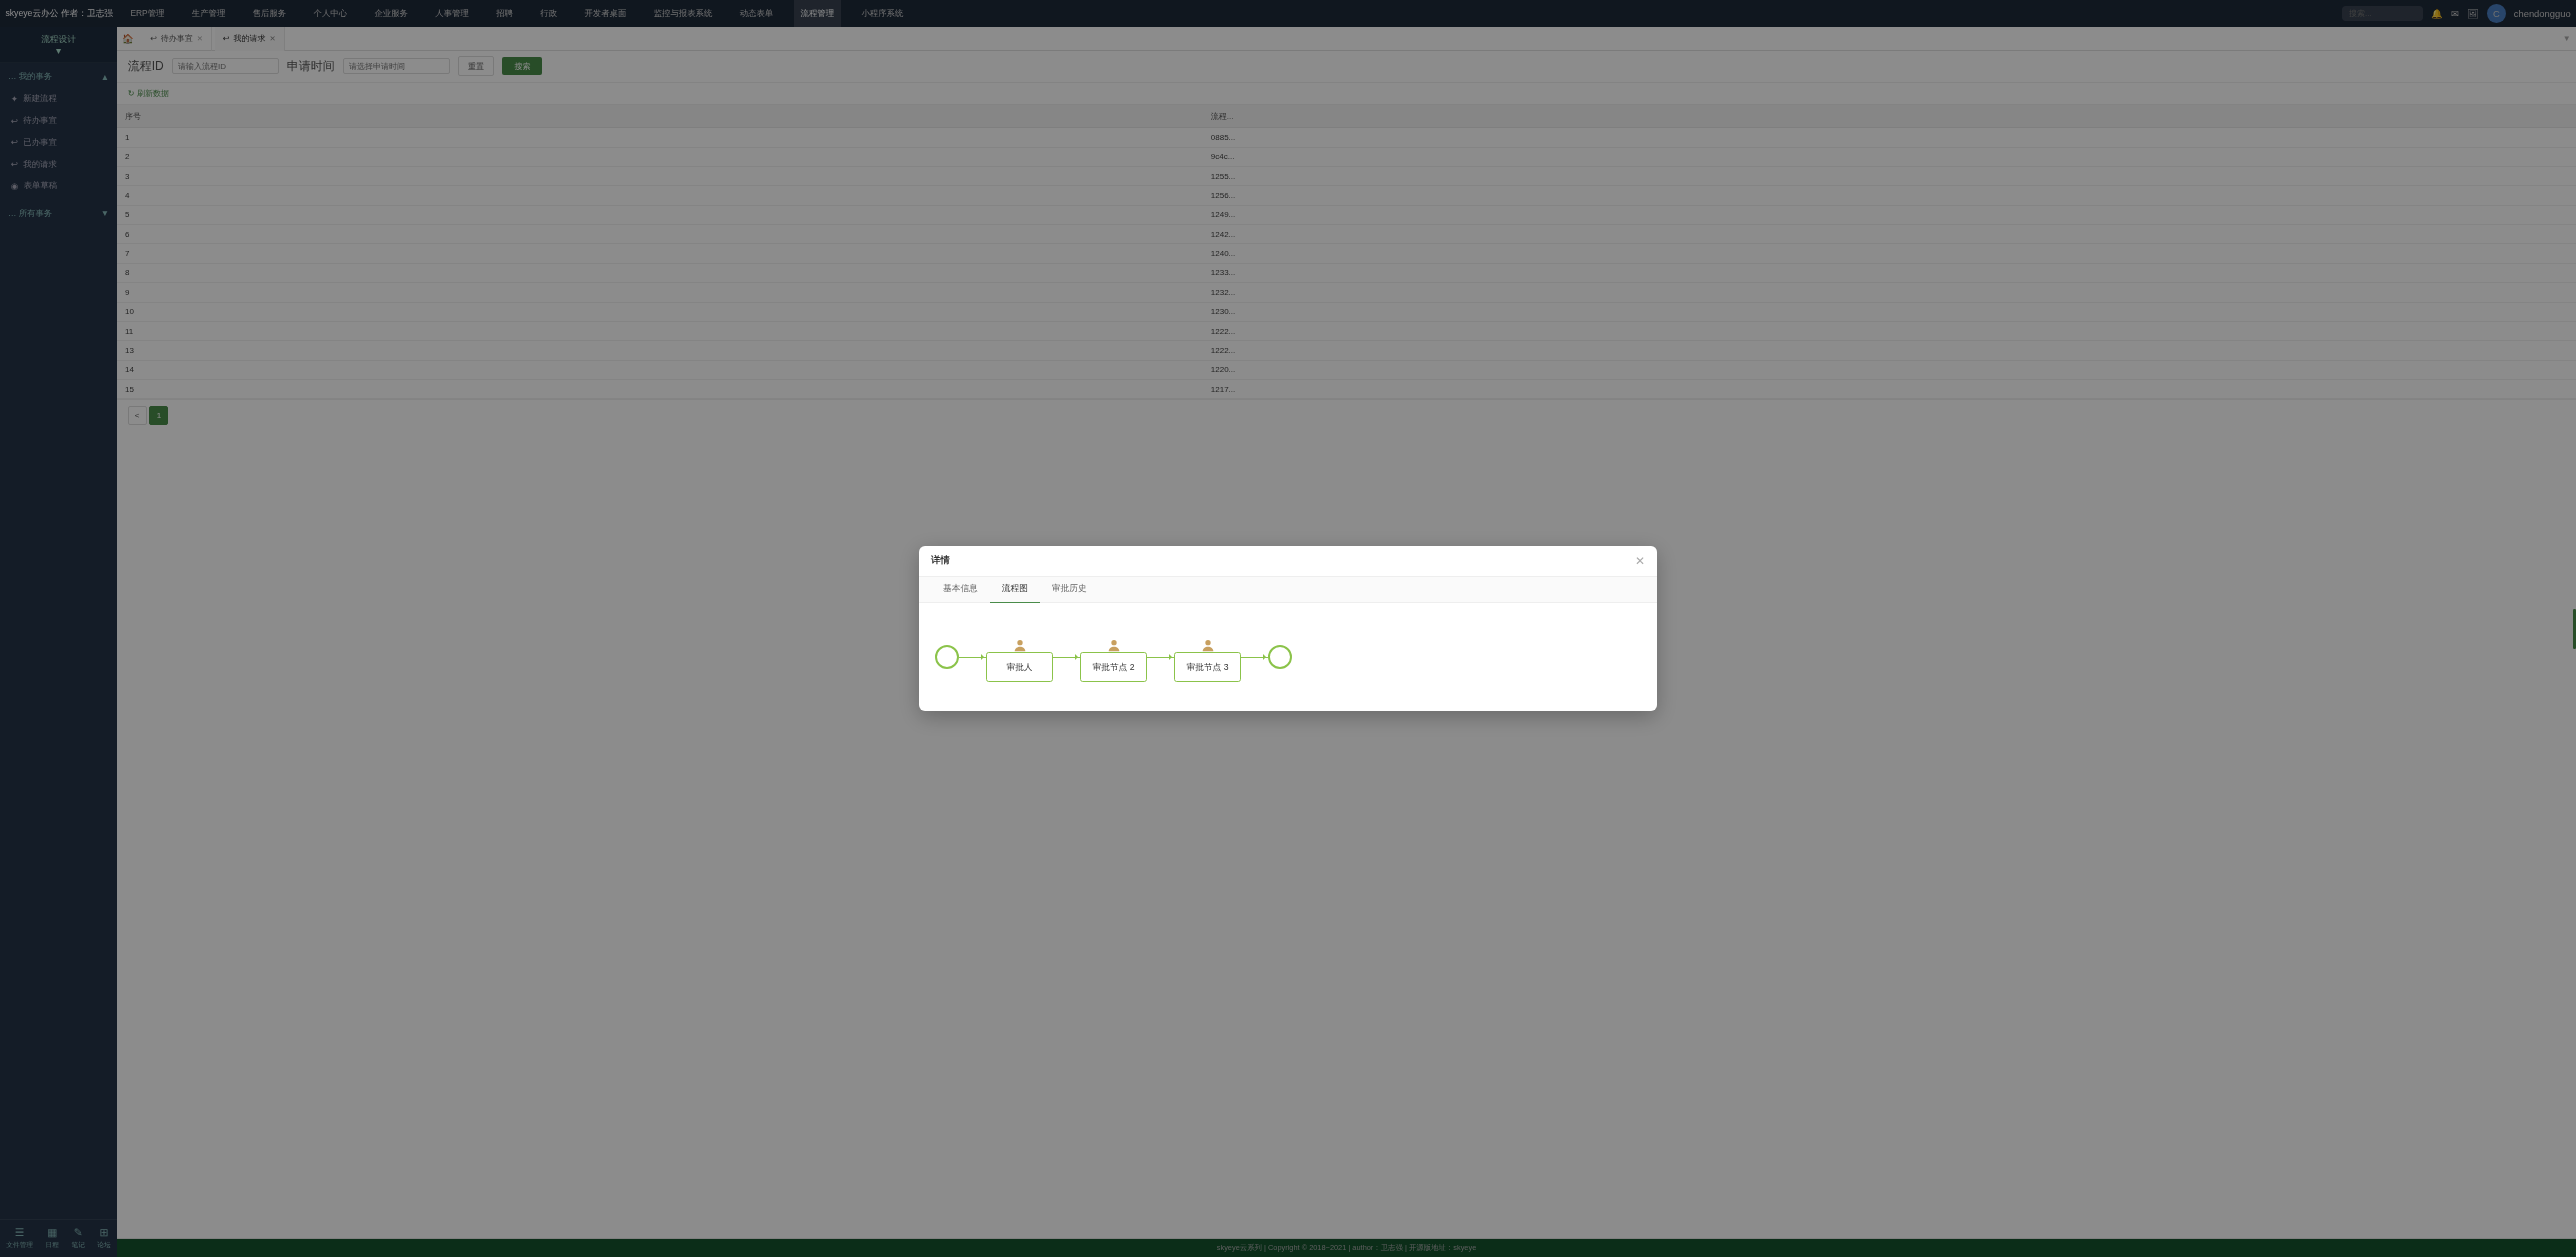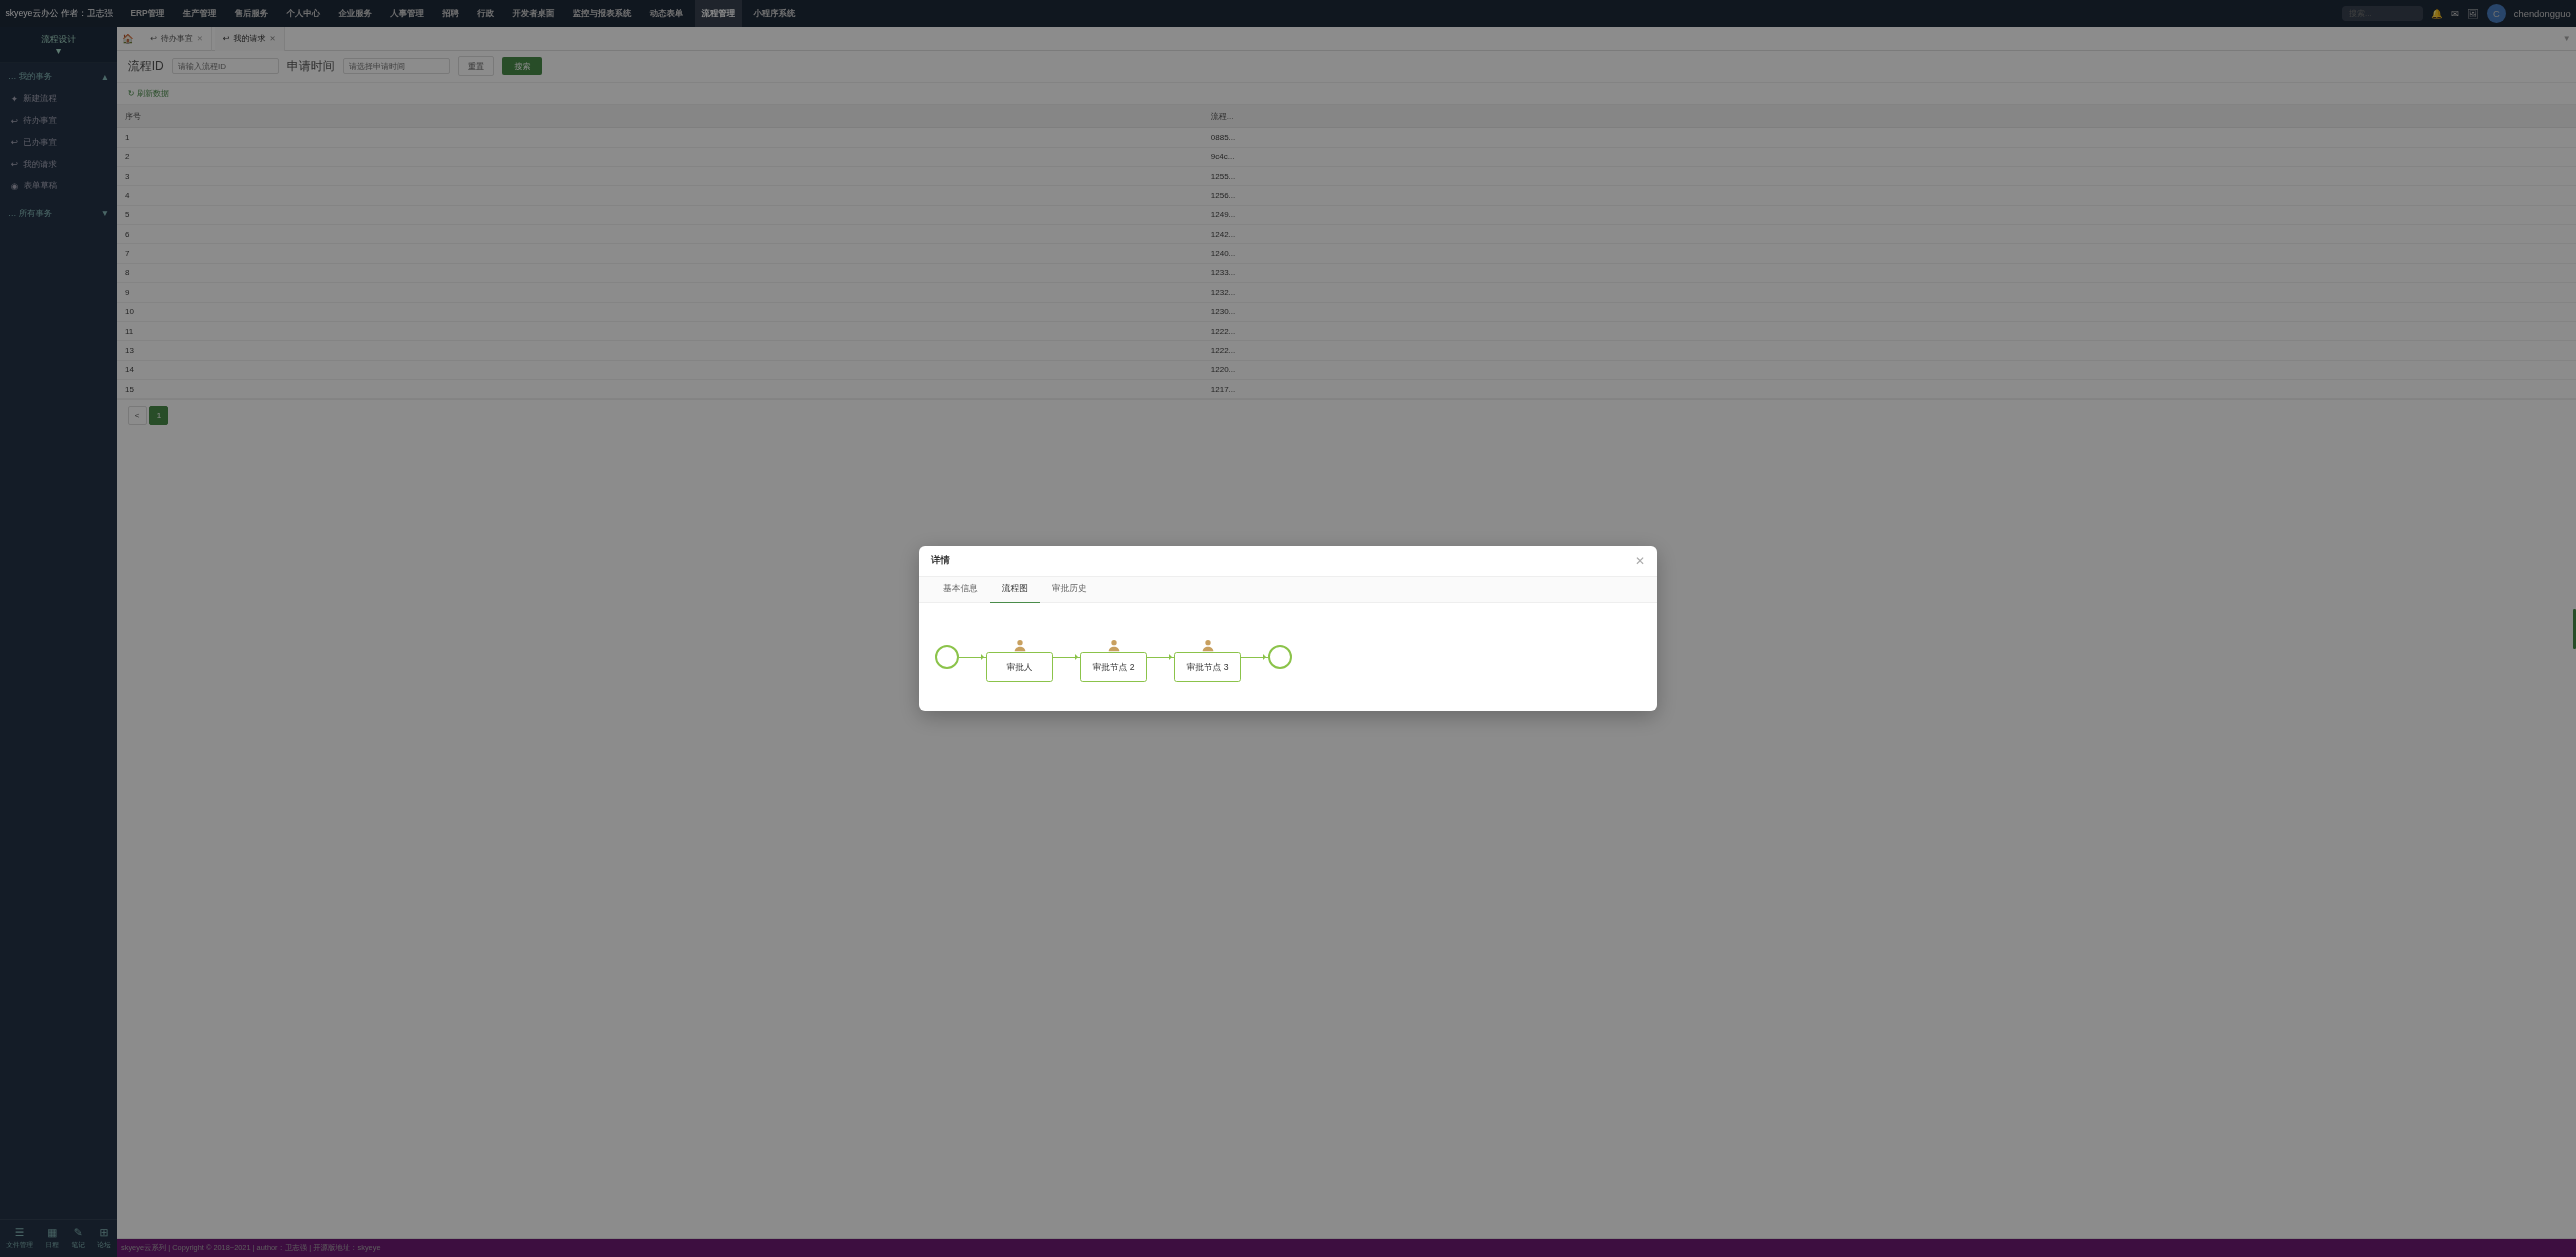--- a/index.html
+++ b/index.html
@@ -6,21 +6,21 @@
     body { font-family: 'Microsoft YaHei', Arial, sans-serif; font-size: 8.7px; background: #f0f2f5; color: #333; height: 100vh; overflow: hidden; }
 
     
     .top-nav {
       display: flex; align-items: center;
       background: #1e2a3a; color: #ccc;
       height: 27px; padding: 0 5.4px;
       position: fixed; top: 0; left: 0; right: 0; z-index: 100;
     }
     .top-nav .brand { color: #fff; font-size: 8.7px; white-space: nowrap; margin-right: 10.7px; }
-    .top-nav .nav-menu { display: flex; gap: 5px; flex: 1; font-weight: bold; }
+    .top-nav .nav-menu { display: flex; gap: 14px; flex: 1; }
     .top-nav .nav-item {
       padding: 0 6.7px; height: 27px; line-height: 27px;
       cursor: pointer; white-space: nowrap; font-size: 8.4px; color: #ccc;
     }
     .top-nav .nav-item.active { color: #fff; background: rgba(255,255,255,0.12); }
     .top-nav .search-box {
       background: rgba(255,255,255,0.12); border: none; border-radius: 4px;
       color: #ccc; padding: 2.7px 6.7px; width: 81px; font-size: 8px; outline: none;
     }
     .top-nav .top-icons { display: flex; align-items: center; gap: 8px; margin-left: 8px; }
@@ -123,21 +123,21 @@
       border-top: 0.7px solid #eee; background: #fff;
     }
     .pagination .page-btn {
       width: 19px; height: 19px; border: 0.7px solid #ddd; border-radius: 2px;
       display: flex; align-items: center; justify-content: center;
       font-size: 8px; cursor: pointer; background: #fff; color: #555;
     }
     .pagination .page-btn.active { background: #4a8c4a; border-color: #4a8c4a; color: #fff; }
 
     
-    .footer { font-size: 7.4px; color: #aaa; padding: 4px; background: #701a75; border-top: 0.7px solid #e8e8e8; }
+    .footer { text-align: center; font-size: 7.4px; color: #aaa; padding: 4px; background: #14532d; border-top: 0.7px solid #e8e8e8; }
 
     
     .modal-overlay {
       position: fixed; top: 0; left: 0; right: 0; bottom: 0;
       background: rgba(0,0,0,0.45); z-index: 200;
       display: flex; align-items: center; justify-content: center;
     }
     .modal {
       background: #fff; border-radius: 6px;
       width: 75%; max-width: 738px;

